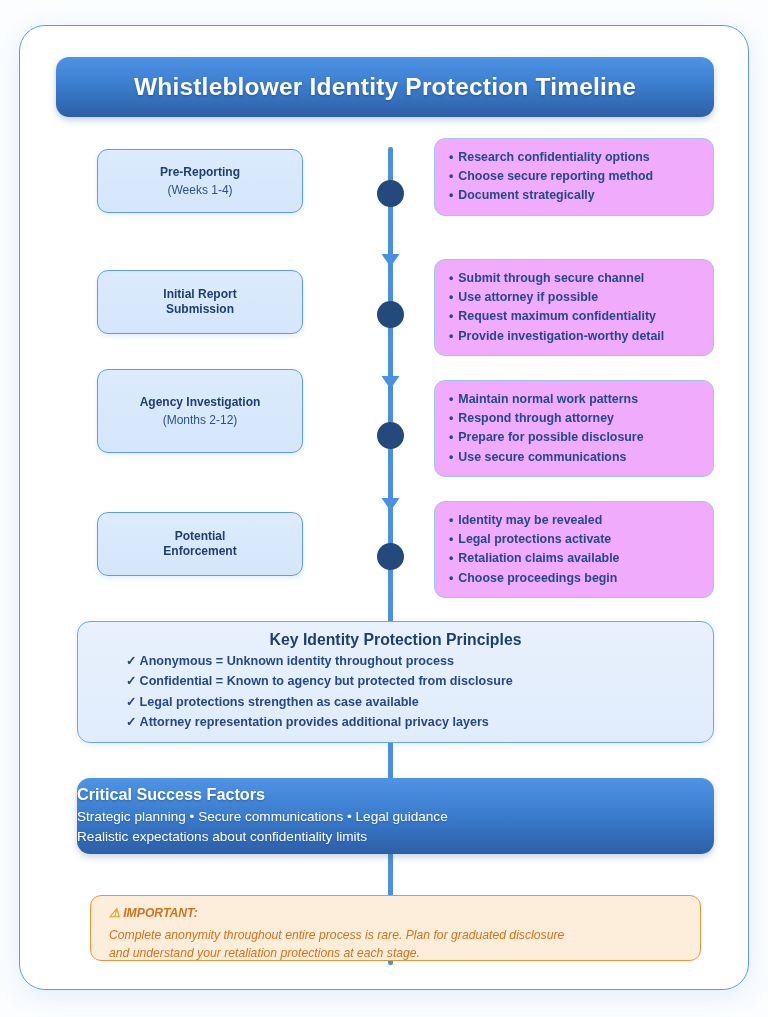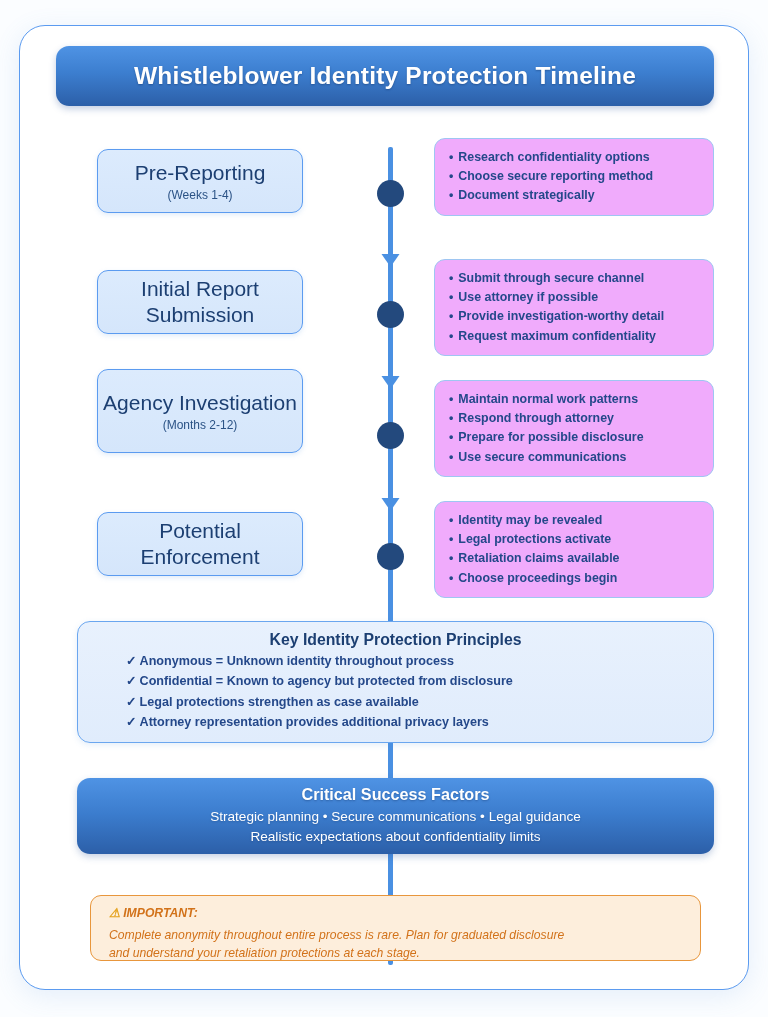--- a/index.html
+++ b/index.html
@@ -26,21 +26,21 @@
     background: #ffffff;
     border: 1.5px solid #5b9bf0;
     border-radius: 26px;
     box-shadow: 0 6px 26px rgba(90, 150, 220, 0.14);
   }
 
   
   .title-banner {
     position: absolute;
     left: 36px;
-    top: 20px;
+    top: 31px;
     width: 658px;
     height: 60px;
     border-radius: 13px;
     background: linear-gradient(to bottom, #4f93e4 0%, #3c7ecf 45%, #2c5fa8 100%);
     box-shadow: 0 3px 7px rgba(40, 80, 150, 0.28);
     display: flex;
     align-items: center;
     justify-content: center;
   }
   .title-banner-text {
@@ -88,22 +88,22 @@
     border-radius: 11px;
     background: linear-gradient(to bottom, #dcebfd 0%, #d5e6fb 100%);
     box-shadow: 0 2px 5px rgba(90, 150, 220, 0.18);
     display: flex;
     flex-direction: column;
     align-items: center;
     justify-content: center;
   }
   .stage-title {
     color: #1c3f72;
-    font-size: 21px;
-    font-weight: normal;
+    font-size: 12px;
+    font-weight: bold;
     line-height: 1.22;
     text-align: center;
   }
   .stage-sub {
     color: #2a5285;
     font-size: 12px;
     font-weight: normal;
     margin-top: 3px;
     text-align: center;
   }
@@ -164,21 +164,21 @@
     left: 57px;
     top: 752px;
     width: 637px;
     height: 76px;
     box-sizing: border-box;
     border-radius: 13px;
     background: linear-gradient(to bottom, #4f93e4 0%, #3b7ccd 48%, #2c5fa8 100%);
     box-shadow: 0 3px 7px rgba(40, 80, 150, 0.26);
     display: flex;
     flex-direction: column;
-    align-items: center;
+    align-items: flex-start;
     justify-content: center;
   }
   .success-title {
     color: #ffffff;
     font-size: 16.2px;
     font-weight: bold;
     margin-bottom: 3px;
     text-shadow: 0 1px 2px rgba(20, 50, 100, 0.4);
   }
   .success-line {
@@ -261,22 +261,22 @@
     <div class="detail-line"><span class="dot">•</span><span>Document strategically</span></div>
   </div>
 
   <div class="stage-box" style="top:244px;height:64px">
     <div class="stage-title" style="white-space:pre-line">Initial Report
 Submission</div>
   </div>
   <div class="detail-box" style="top:233px">
     <div class="detail-line"><span class="dot">•</span><span>Submit through secure channel</span></div>
     <div class="detail-line"><span class="dot">•</span><span>Use attorney if possible</span></div>
+    <div class="detail-line"><span class="dot">•</span><span>Request maximum confidentiality</span></div>
     <div class="detail-line"><span class="dot">•</span><span>Provide investigation-worthy detail</span></div>
-    <div class="detail-line"><span class="dot">•</span><span>Request maximum confidentiality</span></div>
   </div>
 
   <div class="stage-box" style="top:343px;height:84px">
     <div class="stage-title">Agency Investigation</div>
     <div class="stage-sub">(Months 2-12)</div>
   </div>
   <div class="detail-box" style="top:354px">
     <div class="detail-line"><span class="dot">•</span><span>Maintain normal work patterns</span></div>
     <div class="detail-line"><span class="dot">•</span><span>Respond through attorney</span></div>
     <div class="detail-line"><span class="dot">•</span><span>Prepare for possible disclosure</span></div>

